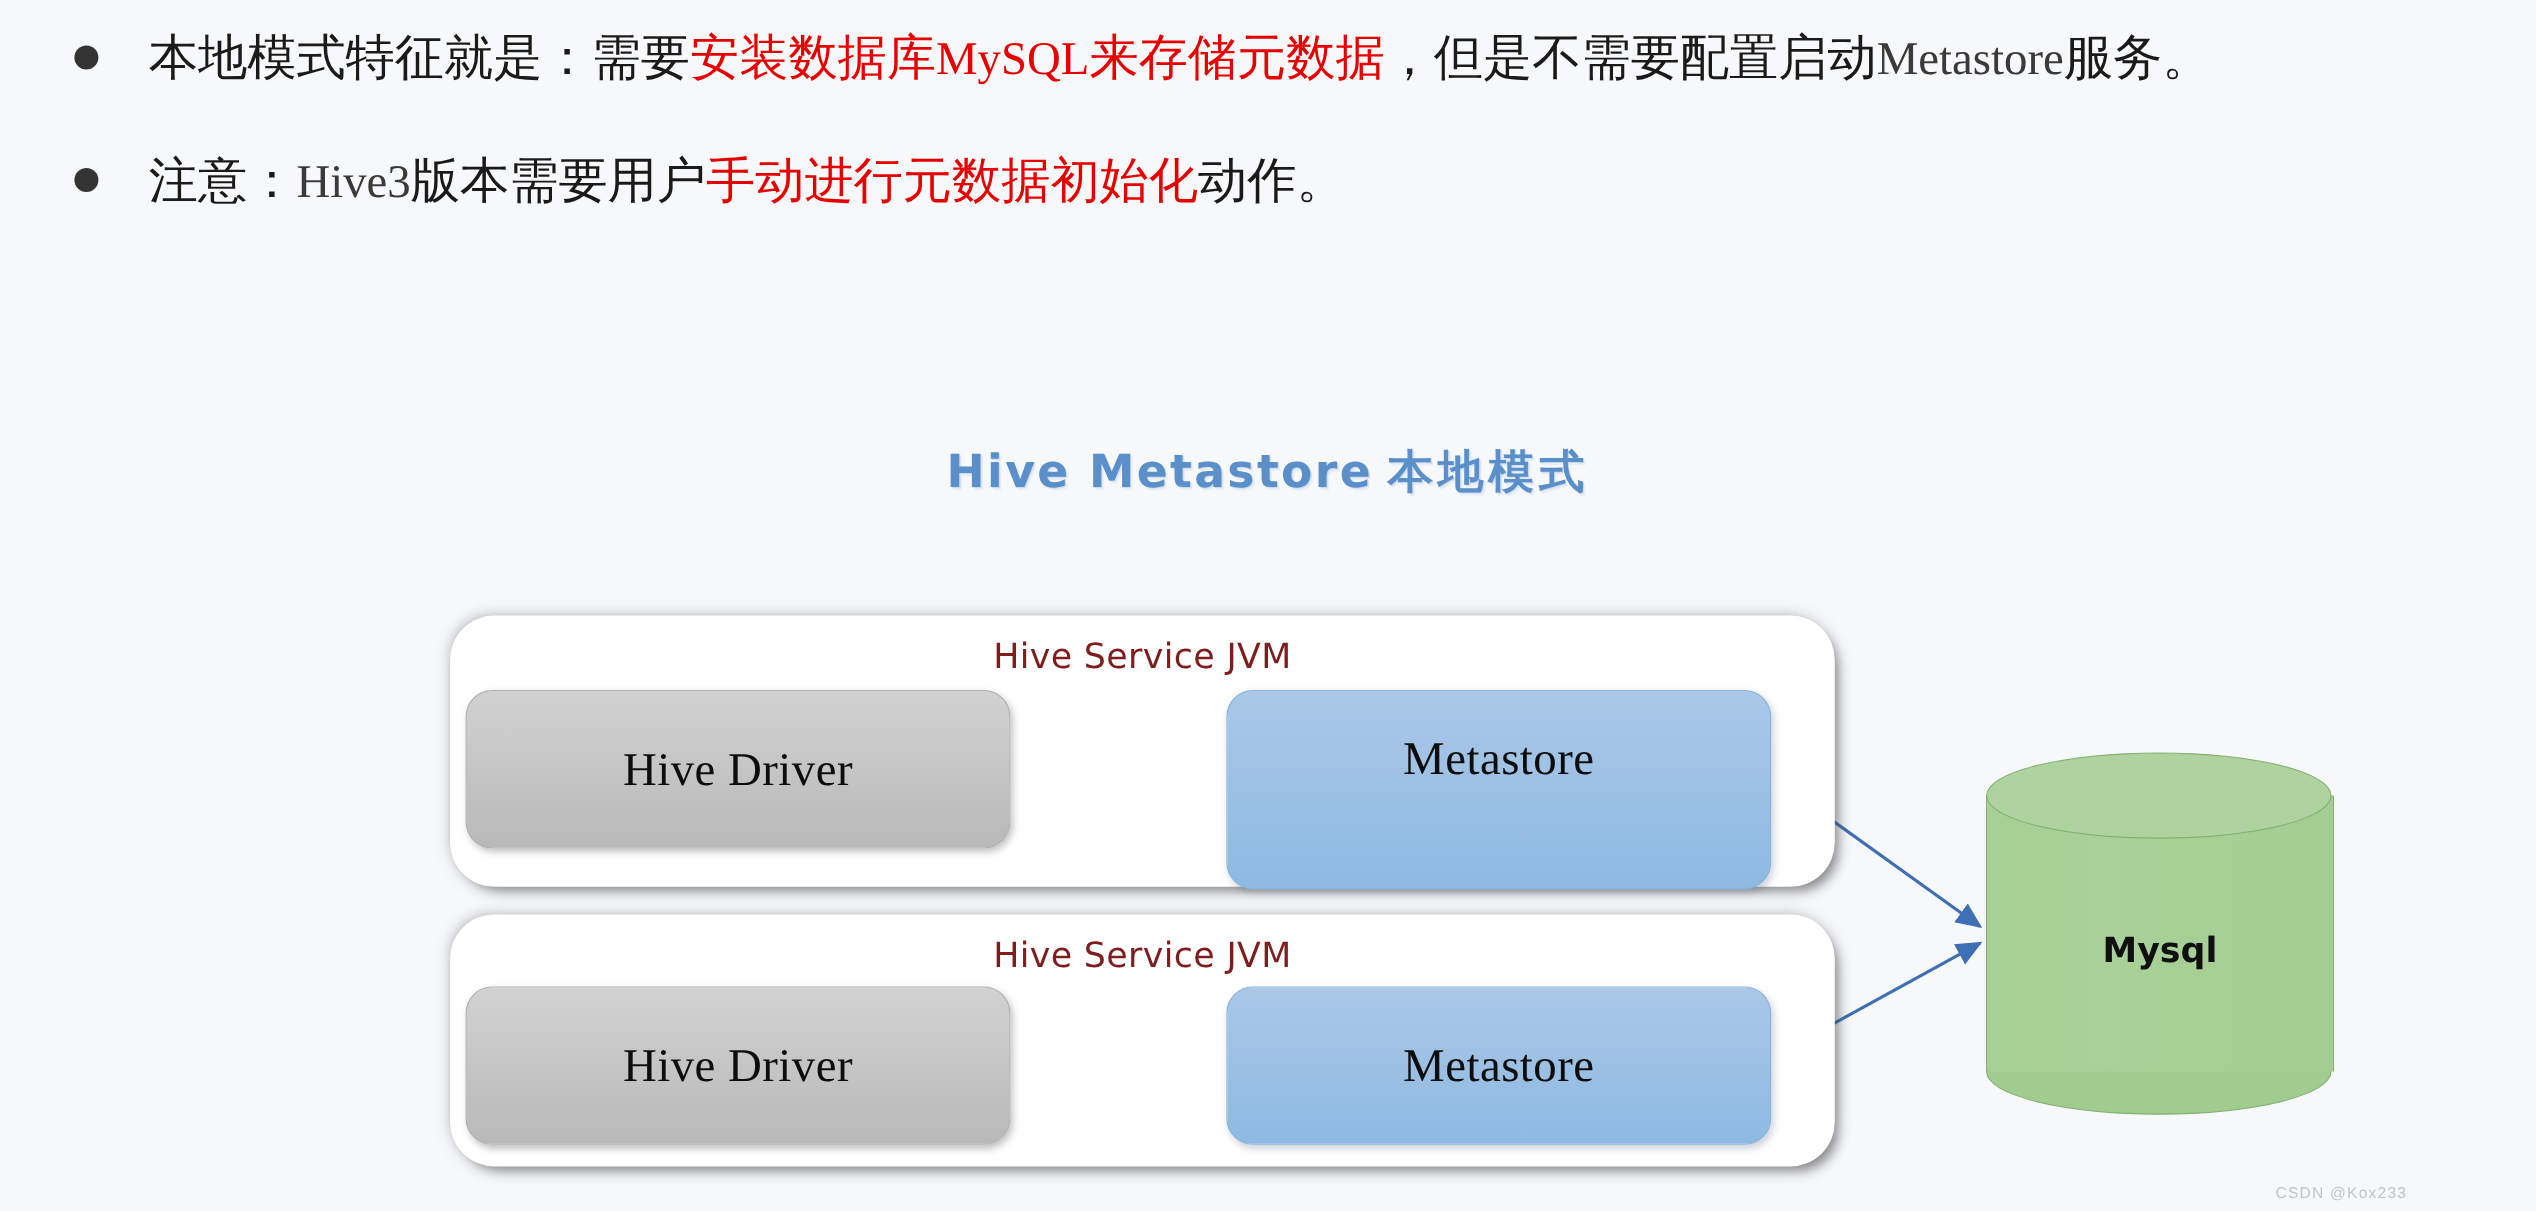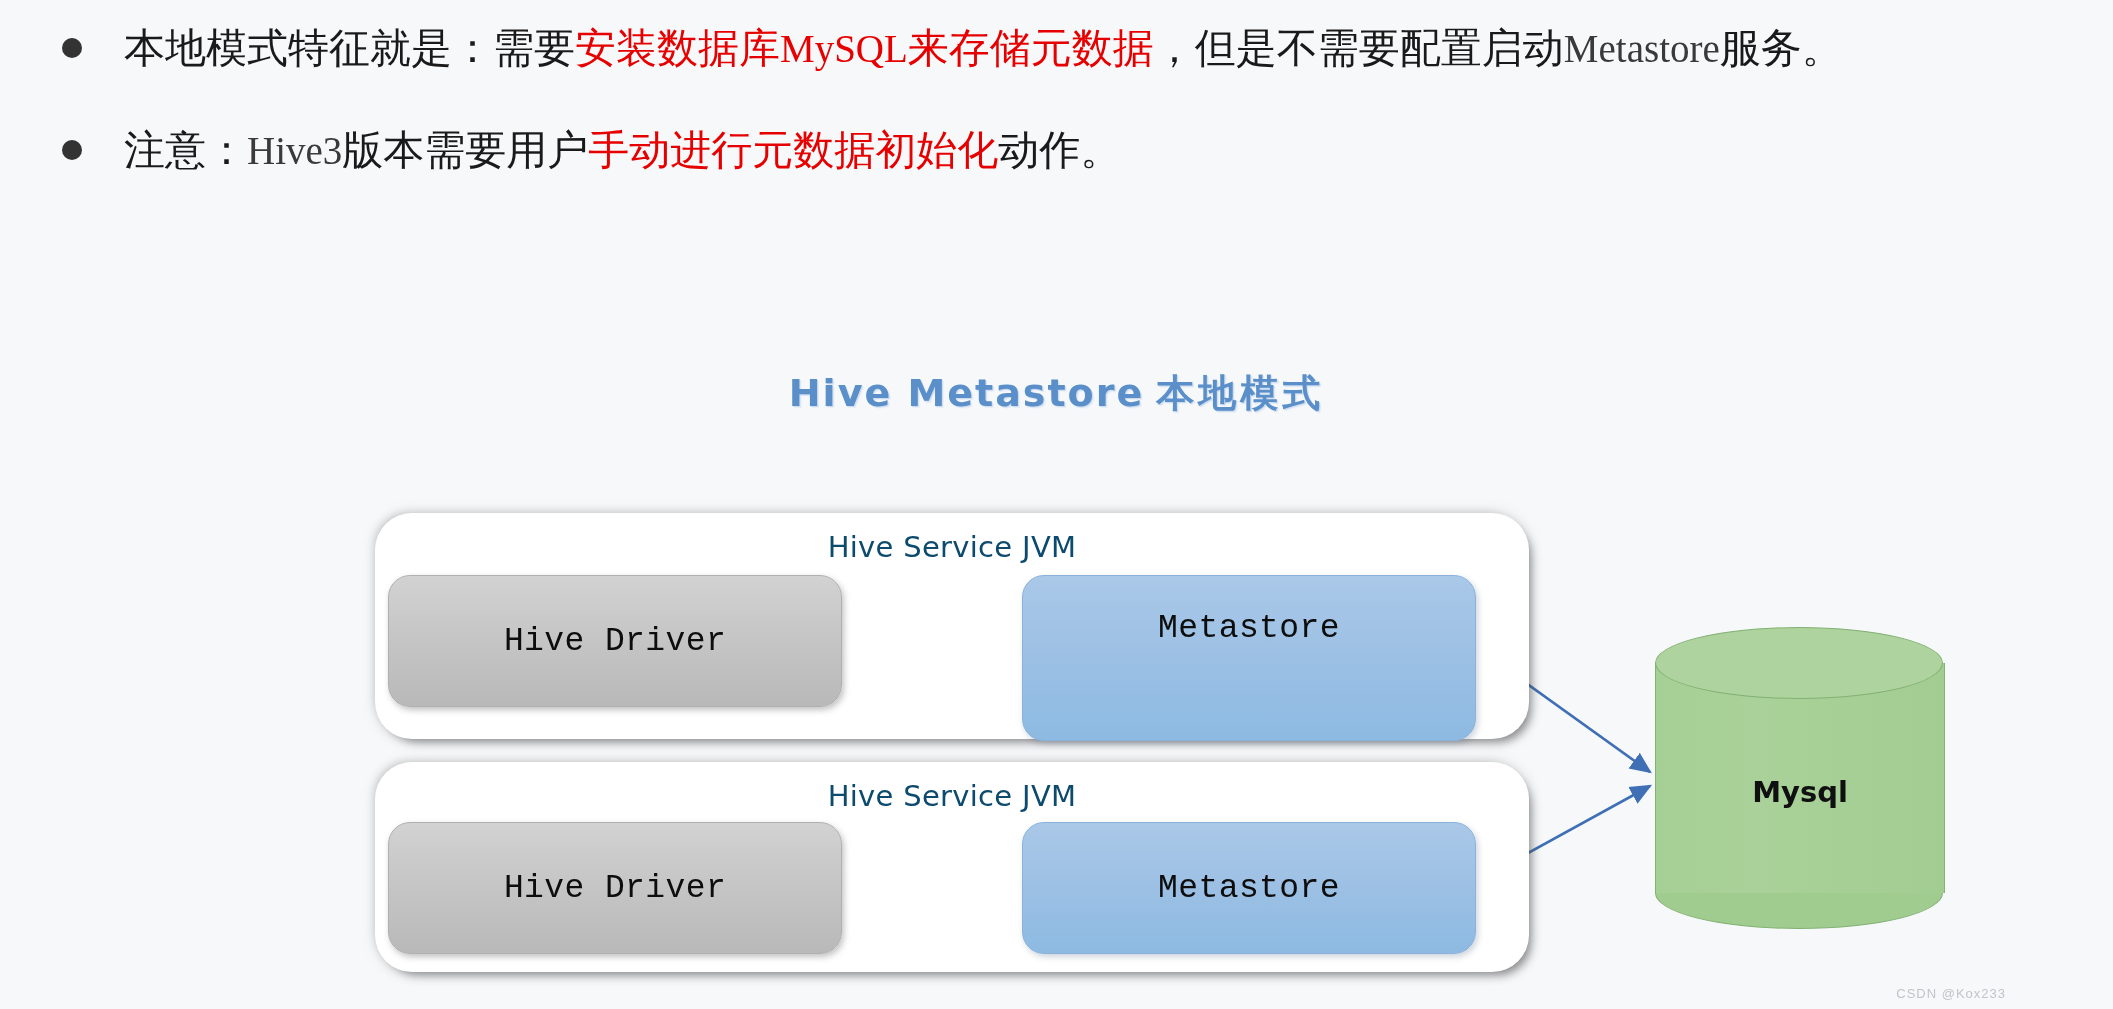--- a/index.html
+++ b/index.html
@@ -93,32 +93,32 @@
         0 0 14px 3px rgba(120,120,120,0.22);
   }
   .jvm-label {
     position: absolute;
     left: 0;
     width: 100%;
     text-align: center;
     top: 14px;
     font-family: "DejaVu Sans", sans-serif;
     font-size: 29px;
-    color: #0c4a6e;
+    color: #7f1d1d;
     letter-spacing: 0.3px;
   }
 
   .node-box {
     position: absolute;
     border-radius: 22px;
     display: flex;
     align-items: center;
     justify-content: center;
-    font-family: Liberation Mono, monospace;
-    font-size: 33px;
+    font-family: Liberation Serif, serif;
+    font-size: 39px;
     color: #0d0d0d;
     letter-spacing: 0.4px;
   }
   .node-driver {
     background: linear-gradient(180deg, #d2d2d2 0%, #c6c6c6 45%, #b9b9b9 100%);
     border: 1px solid #b0b0b0;
     box-shadow: 2px 3px 6px rgba(80,80,80,0.35);
   }
   .node-metastore {
     background: linear-gradient(180deg, #aac8e8 0%, #9cc0e4 50%, #8dbae2 100%);

